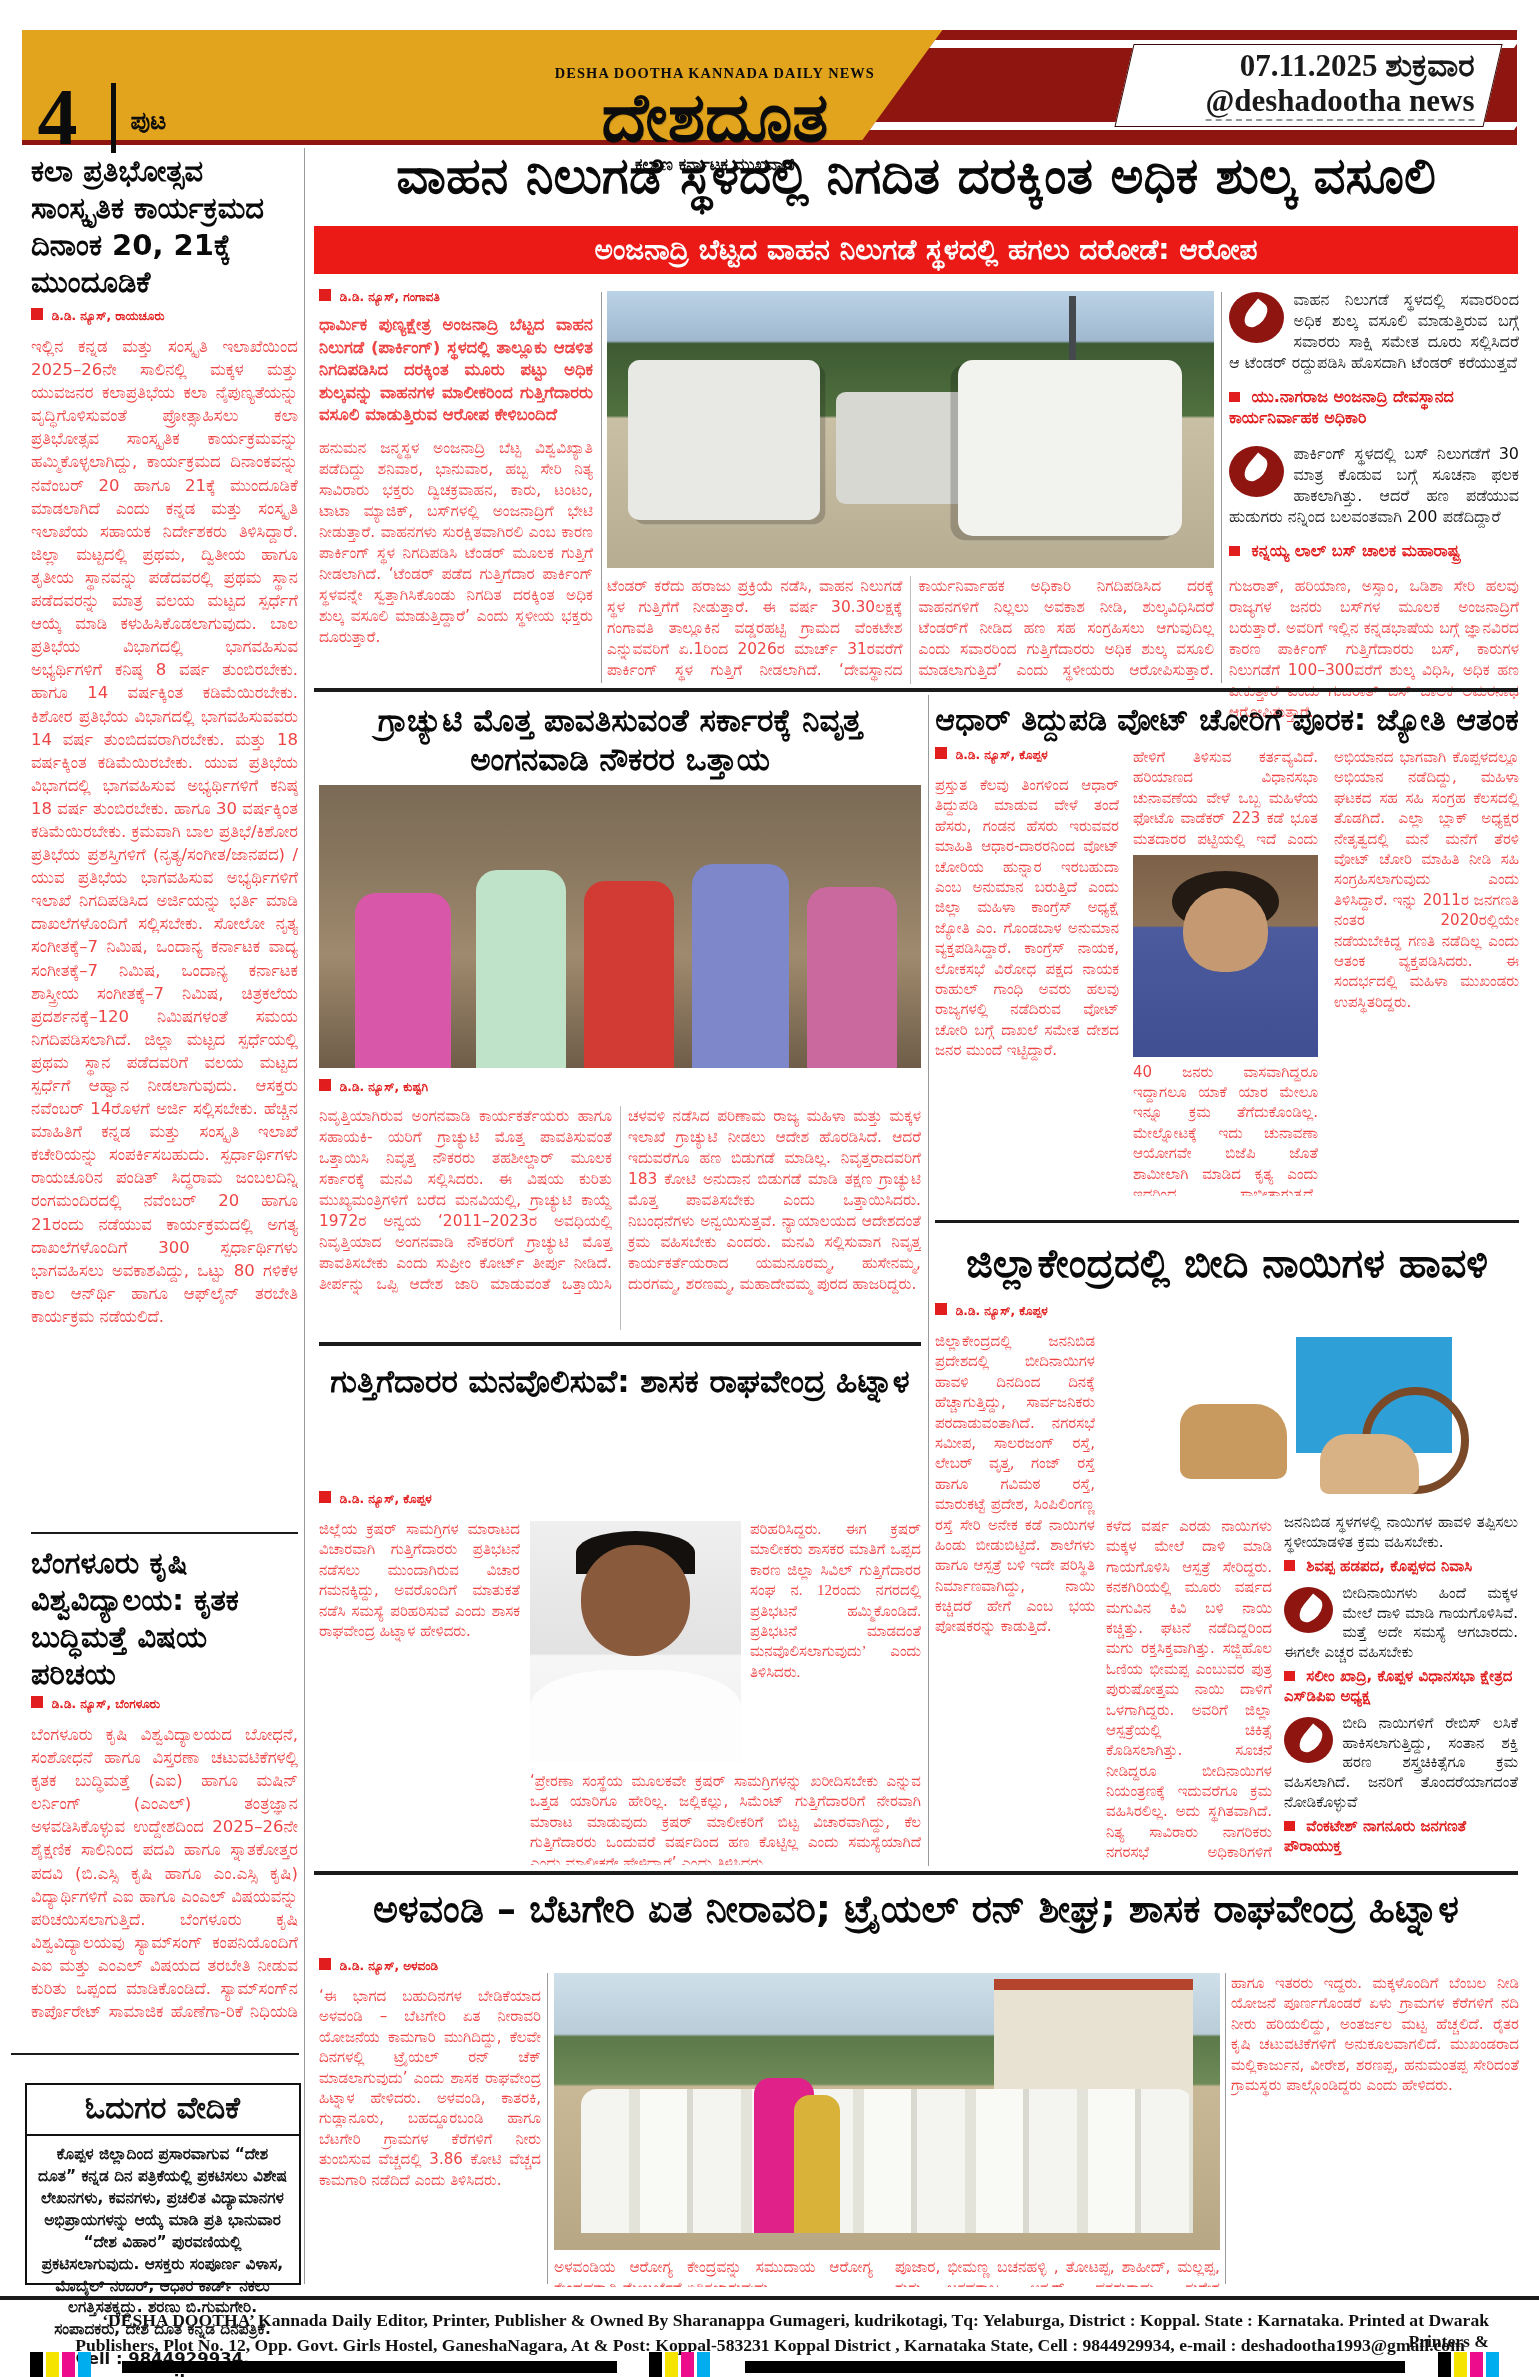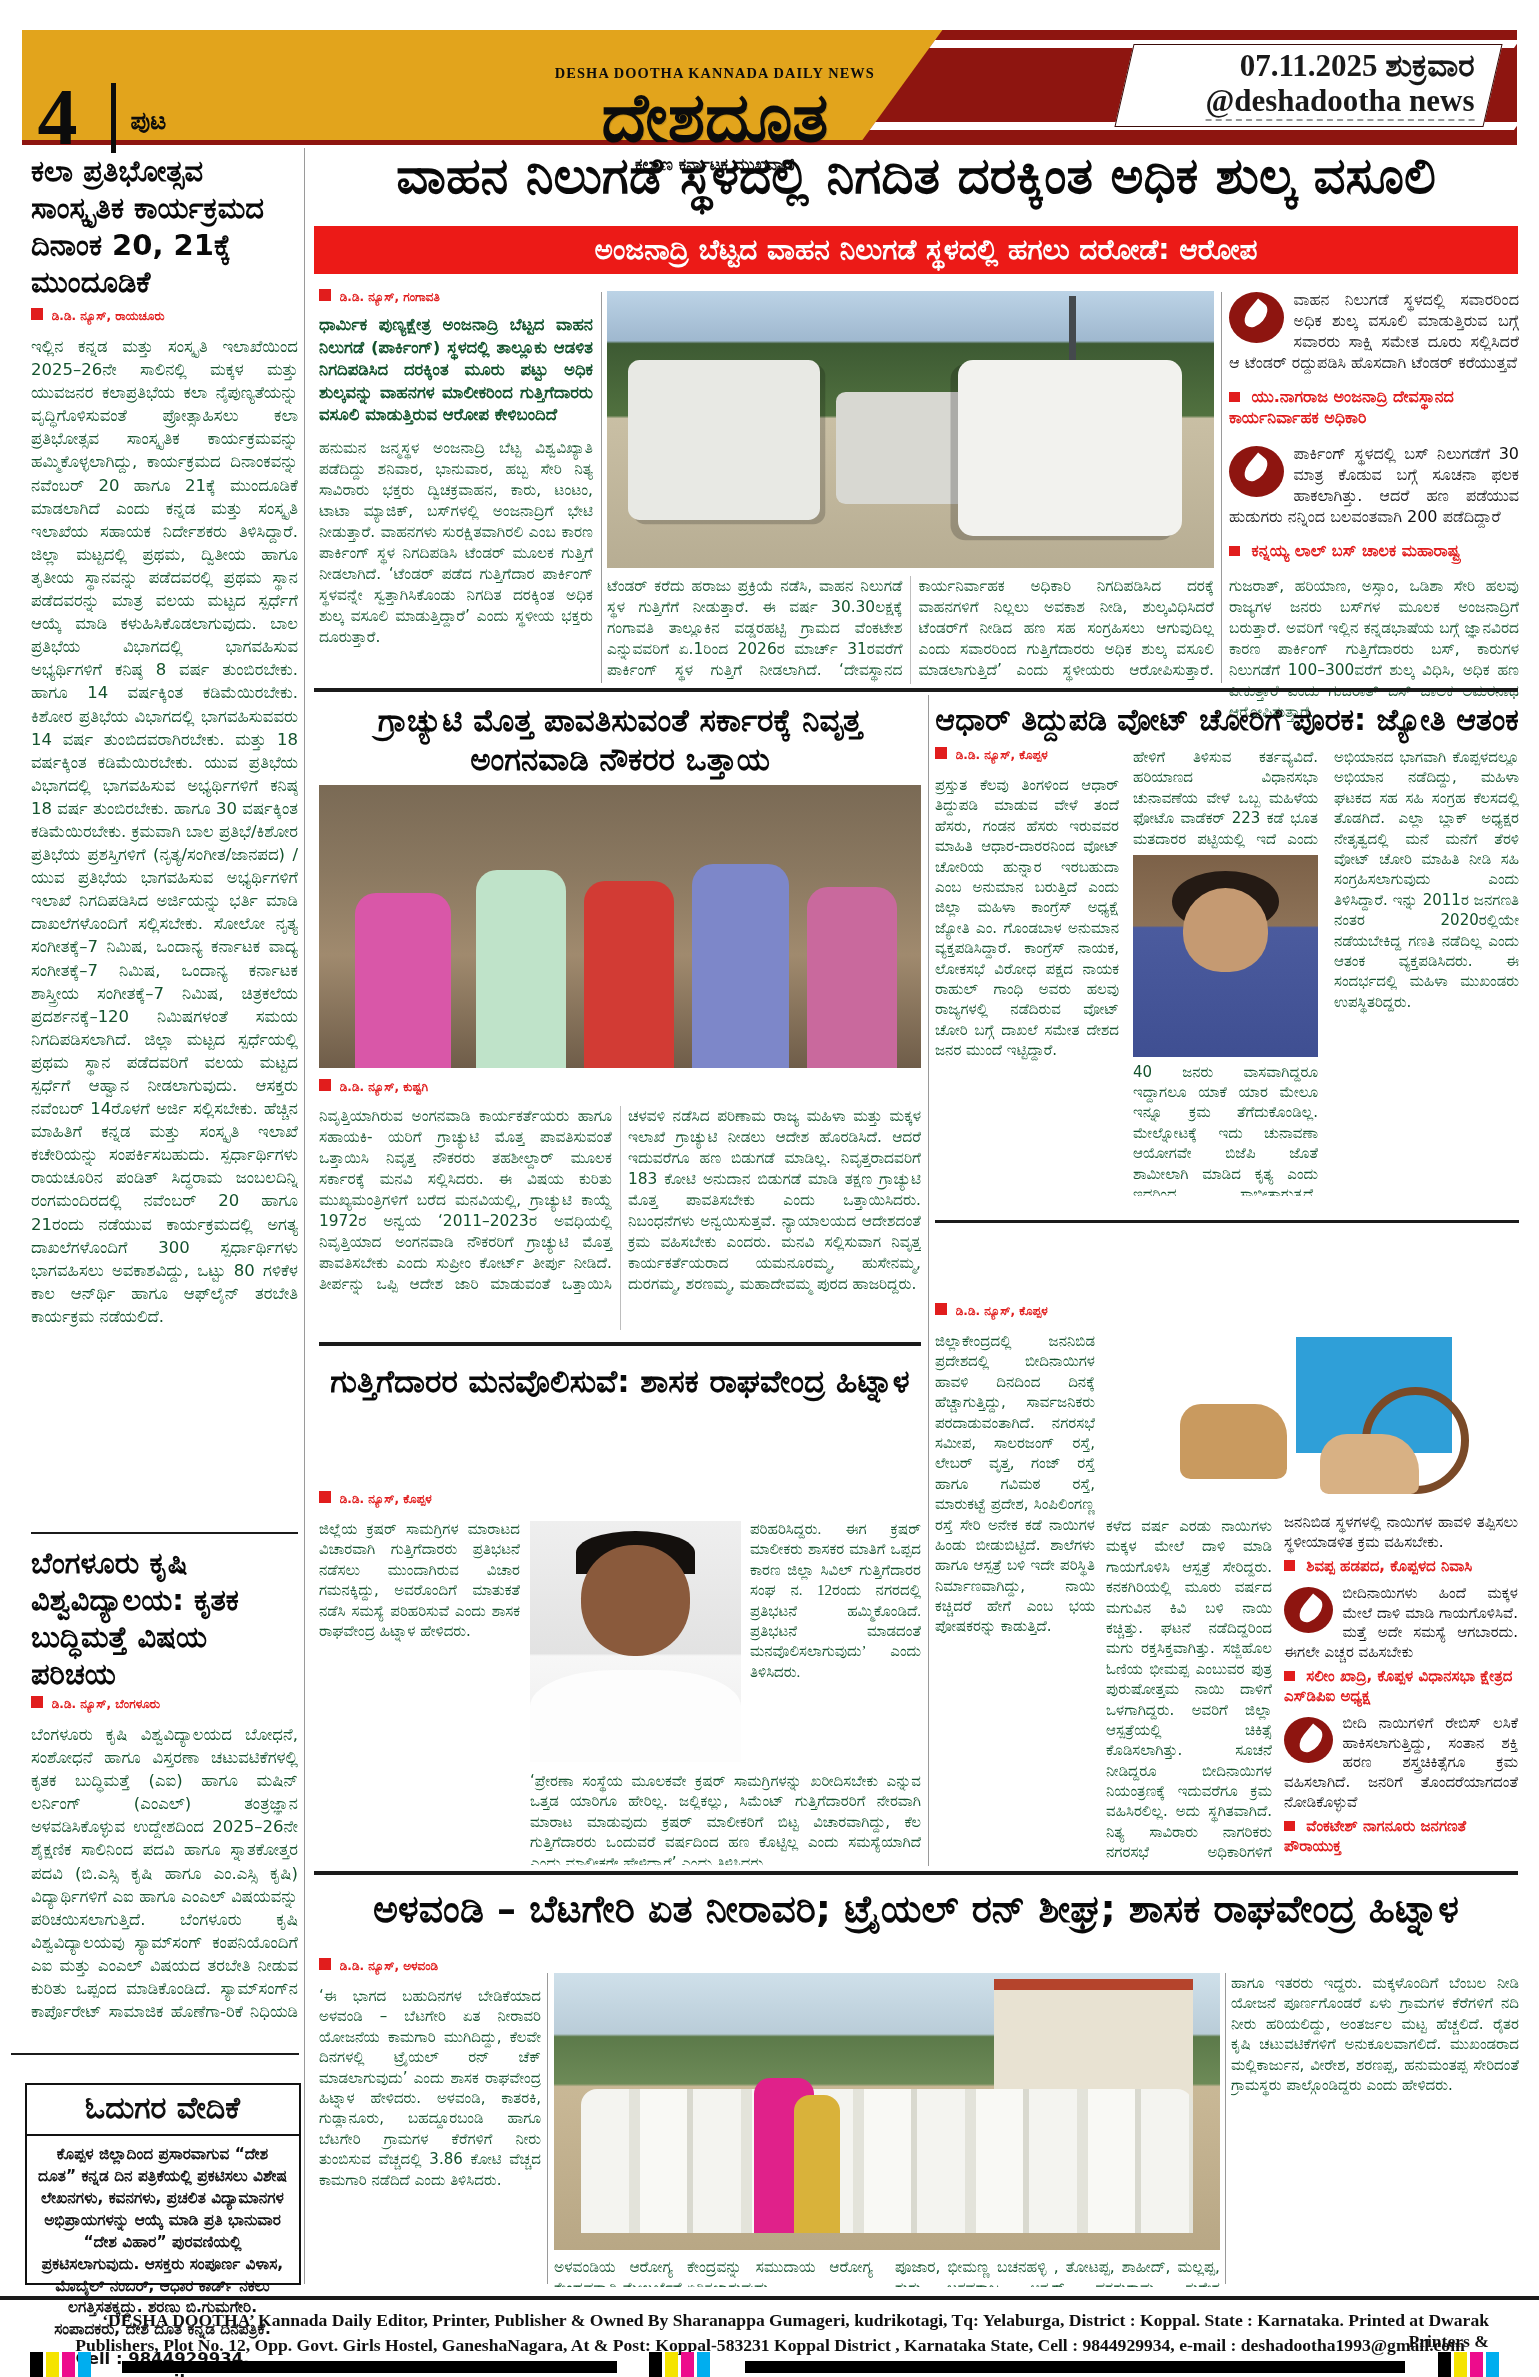--- a/index.html
+++ b/index.html
@@ -22,21 +22,21 @@
   .datepanel{right:24.5px;top:14px;width:367px;height:81px;background:#ffffff;transform:skewX(-13deg);
              border:1.6px solid #3a0b08;}
   .datepanel .inner{transform:skewX(13deg);text-align:right;padding:4.3px 18px 0 0;
                     font-family:"Liberation Serif",serif;font-weight:bold;color:#1a1a1a;}
   .datepanel .l1{font-size:31px;line-height:1.1;}
   .datepanel .l2{font-size:31px;line-height:1.15;border-bottom:2.1px dashed #999;display:inline-block;}
   
   .headline{font-weight:bold;color:#0a0a0a;}
   .byline{color:#E11D1D;font-weight:bold;font-size:12px;margin-top:12px;}
   .mark{display:inline-block;width:11.7px;height:11.7px;background:#E11D1D;margin-right:6.4px;}
-  .bodytxt{font-size:15.4px;line-height:1.36;text-align:justify;color:#14532d;}
+  .bodytxt{font-size:15.4px;line-height:1.36;text-align:justify;color:#ef4444;}
   .bold{font-weight:bold;}
   .cols2{column-count:2;column-gap:16px;column-rule:0.5px solid #bdbdbd;}
   .vrule{width:1.1px;background:#9a9a9a;}
   .hrule{background:#1b1b1b;}
   .redbar{background:#EC1A17;}
   .redbar .sub{color:#ffffff;font-weight:bold;font-size:28px;text-align:center;line-height:48px;padding-left:20px;}
   
   .quote{margin-bottom:14px;}
   .qicon{float:left;width:55px;height:51px;background:#8E1510;border-radius:50%;position:relative;margin:3.2px 9.6px 3.2px 0;}
   .qicon::after{content:"";position:absolute;left:18px;top:8.5px;width:18px;height:28px;background:#ffffff;
@@ -228,20 +228,21 @@
   <div class="a bodytxt" style="left:319px;top:1519px;width:201px;height:345px;overflow:hidden;font-size:15px;">ಜಿಲ್ಲೆಯ ಕ್ರಷರ್ ಸಾಮಗ್ರಿಗಳ ಮಾರಾಟದ ವಿಚಾರವಾಗಿ ಗುತ್ತಿಗೆದಾರರು ಪ್ರತಿಭಟನೆ ನಡೆಸಲು ಮುಂದಾಗಿರುವ ವಿಚಾರ ಗಮನಕ್ಕಿದ್ದು, ಅವರೊಂದಿಗೆ ಮಾತುಕತೆ ನಡೆಸಿ ಸಮಸ್ಯೆ ಪರಿಹರಿಸುವೆ ಎಂದು ಶಾಸಕ ರಾಘವೇಂದ್ರ ಹಿಟ್ನಾಳ ಹೇಳಿದರು.</div>
   <div class="photo ph-portrait-m" style="left:530px;top:1521px;width:211px;height:241px;">
     <div class="hair"></div>
     <div class="face"></div>
     <div class="shirt"></div>
   </div>
   <div class="a bodytxt" style="left:750px;top:1519px;width:171px;height:241px;overflow:hidden;font-size:15px;font-family:Liberation Serif, serif;">ಪರಿಹರಿಸಿದ್ದರು. ಈಗ ಕ್ರಷರ್ ಮಾಲೀಕರು ಶಾಸಕರ ಮಾತಿಗೆ ಒಪ್ಪದ ಕಾರಣ ಜಿಲ್ಲಾ ಸಿವಿಲ್ ಗುತ್ತಿಗೆದಾರರ ಸಂಘ ನ. 12ರಂದು ನಗರದಲ್ಲಿ ಪ್ರತಿಭಟನೆ ಹಮ್ಮಿಕೊಂಡಿದೆ. ಪ್ರತಿಭಟನೆ ಮಾಡದಂತೆ ಮನವೊಲಿಸಲಾಗುವುದು’ ಎಂದು ತಿಳಿಸಿದರು.</div>
   <div class="a bodytxt" style="left:530px;top:1771px;width:391px;height:94px;overflow:hidden;font-size:15px;">‘ಪ್ರೇರಣಾ ಸಂಸ್ಥೆಯ ಮೂಲಕವೇ ಕ್ರಷರ್ ಸಾಮಗ್ರಿಗಳನ್ನು ಖರೀದಿಸಬೇಕು ಎನ್ನುವ ಒತ್ತಡ ಯಾರಿಗೂ ಹೇರಿಲ್ಲ. ಜಲ್ಲಿಕಲ್ಲು, ಸಿಮೆಂಟ್ ಗುತ್ತಿಗೆದಾರರಿಗೆ ನೇರವಾಗಿ ಮಾರಾಟ ಮಾಡುವುದು ಕ್ರಷರ್ ಮಾಲೀಕರಿಗೆ ಬಿಟ್ಟ ವಿಚಾರವಾಗಿದ್ದು, ಕೆಲ ಗುತ್ತಿಗೆದಾರರು ಒಂದುವರೆ ವರ್ಷದಿಂದ ಹಣ ಕೊಟ್ಟಿಲ್ಲ ಎಂದು ಸಮಸ್ಯೆಯಾಗಿದೆ ಎಂದು ಮಾಲೀಕರೇ ಹೇಳಿದ್ದಾರೆ’ ಎಂದು ತಿಳಿಸಿದರು.</div>
   <div class="a bodytxt" style="left:319px;top:1868px;width:0px;height:0px;overflow:hidden;">ಸಂಸದ ರಾಜಶೇಖರ ಹಿಟ್ನಾಳ ಒಡೆತನದ ಪ್ರೇರಣಾ ಸಂಸ್ಥೆಯ ಮೂಲಕವೇ ಕ್ರಷರ್ ಸಾಮಗ್ರಿಗಳನ್ನು ಖರೀದಿ ಮಾಡಬೇಕು ಎನ್ನುವ ನಿಯಮ ಹೇರಲಾಗಿದೆ ಎಂದು ಗುತ್ತಿಗೆದಾರರ ಸಂಘದವರು ಆರೋಪಿಸಿದ್ದರು.</div>
 
+  <div class="a headline" style="left:935px;top:1240px;width:584px;font-size:40px;line-height:1.15;text-align:center;">ಜಿಲ್ಲಾಕೇಂದ್ರದಲ್ಲಿ ಬೀದಿ ನಾಯಿಗಳ ಹಾವಳಿ</div>
   <div class="a" style="left:935px;top:1303px;">
     <span class="mark"></span>
     <span class="byline">ಡಿ.ಡಿ. ನ್ಯೂಸ್, ಕೊಪ್ಪಳ</span>
   </div>
   <div class="a bodytxt" style="left:935px;top:1331px;width:160px;height:532px;overflow:hidden;font-size:15px;">ಜಿಲ್ಲಾಕೇಂದ್ರದಲ್ಲಿ ಜನನಿಬಿಡ ಪ್ರದೇಶದಲ್ಲಿ ಬೀದಿನಾಯಿಗಳ ಹಾವಳಿ ದಿನದಿಂದ ದಿನಕ್ಕೆ ಹೆಚ್ಚಾಗುತ್ತಿದ್ದು, ಸಾರ್ವಜನಿಕರು ಪರದಾಡುವಂತಾಗಿದೆ. ನಗರಸಭೆ ಸಮೀಪ, ಸಾಲರಜಂಗ್ ರಸ್ತೆ, ಲೇಬರ್ ವೃತ್ತ, ಗಂಜ್ ರಸ್ತೆ ಹಾಗೂ ಗವಿಮಠ ರಸ್ತೆ, ಮಾರುಕಟ್ಟೆ ಪ್ರದೇಶ, ಸಿಂಪಿಲಿಂಗಣ್ಣ ರಸ್ತೆ ಸೇರಿ ಅನೇಕ ಕಡೆ ನಾಯಿಗಳ ಹಿಂಡು ಬೀಡುಬಿಟ್ಟಿದೆ. ಶಾಲೆಗಳು ಹಾಗೂ ಆಸ್ಪತ್ರೆ ಬಳಿ ಇದೇ ಪರಿಸ್ಥಿತಿ ನಿರ್ಮಾಣವಾಗಿದ್ದು, ನಾಯಿ ಕಚ್ಚಿದರೆ ಹೇಗೆ ಎಂಬ ಭಯ ಪೋಷಕರನ್ನು ಕಾಡುತ್ತಿದೆ.</div>
   <div class="photo ph-dogs" style="left:1106px;top:1322px;width:412px;height:187px;">
     <div class="cart"></div>
     <div class="wheel"></div>
     <div class="dog1"></div>
     <div class="dog2"></div>

